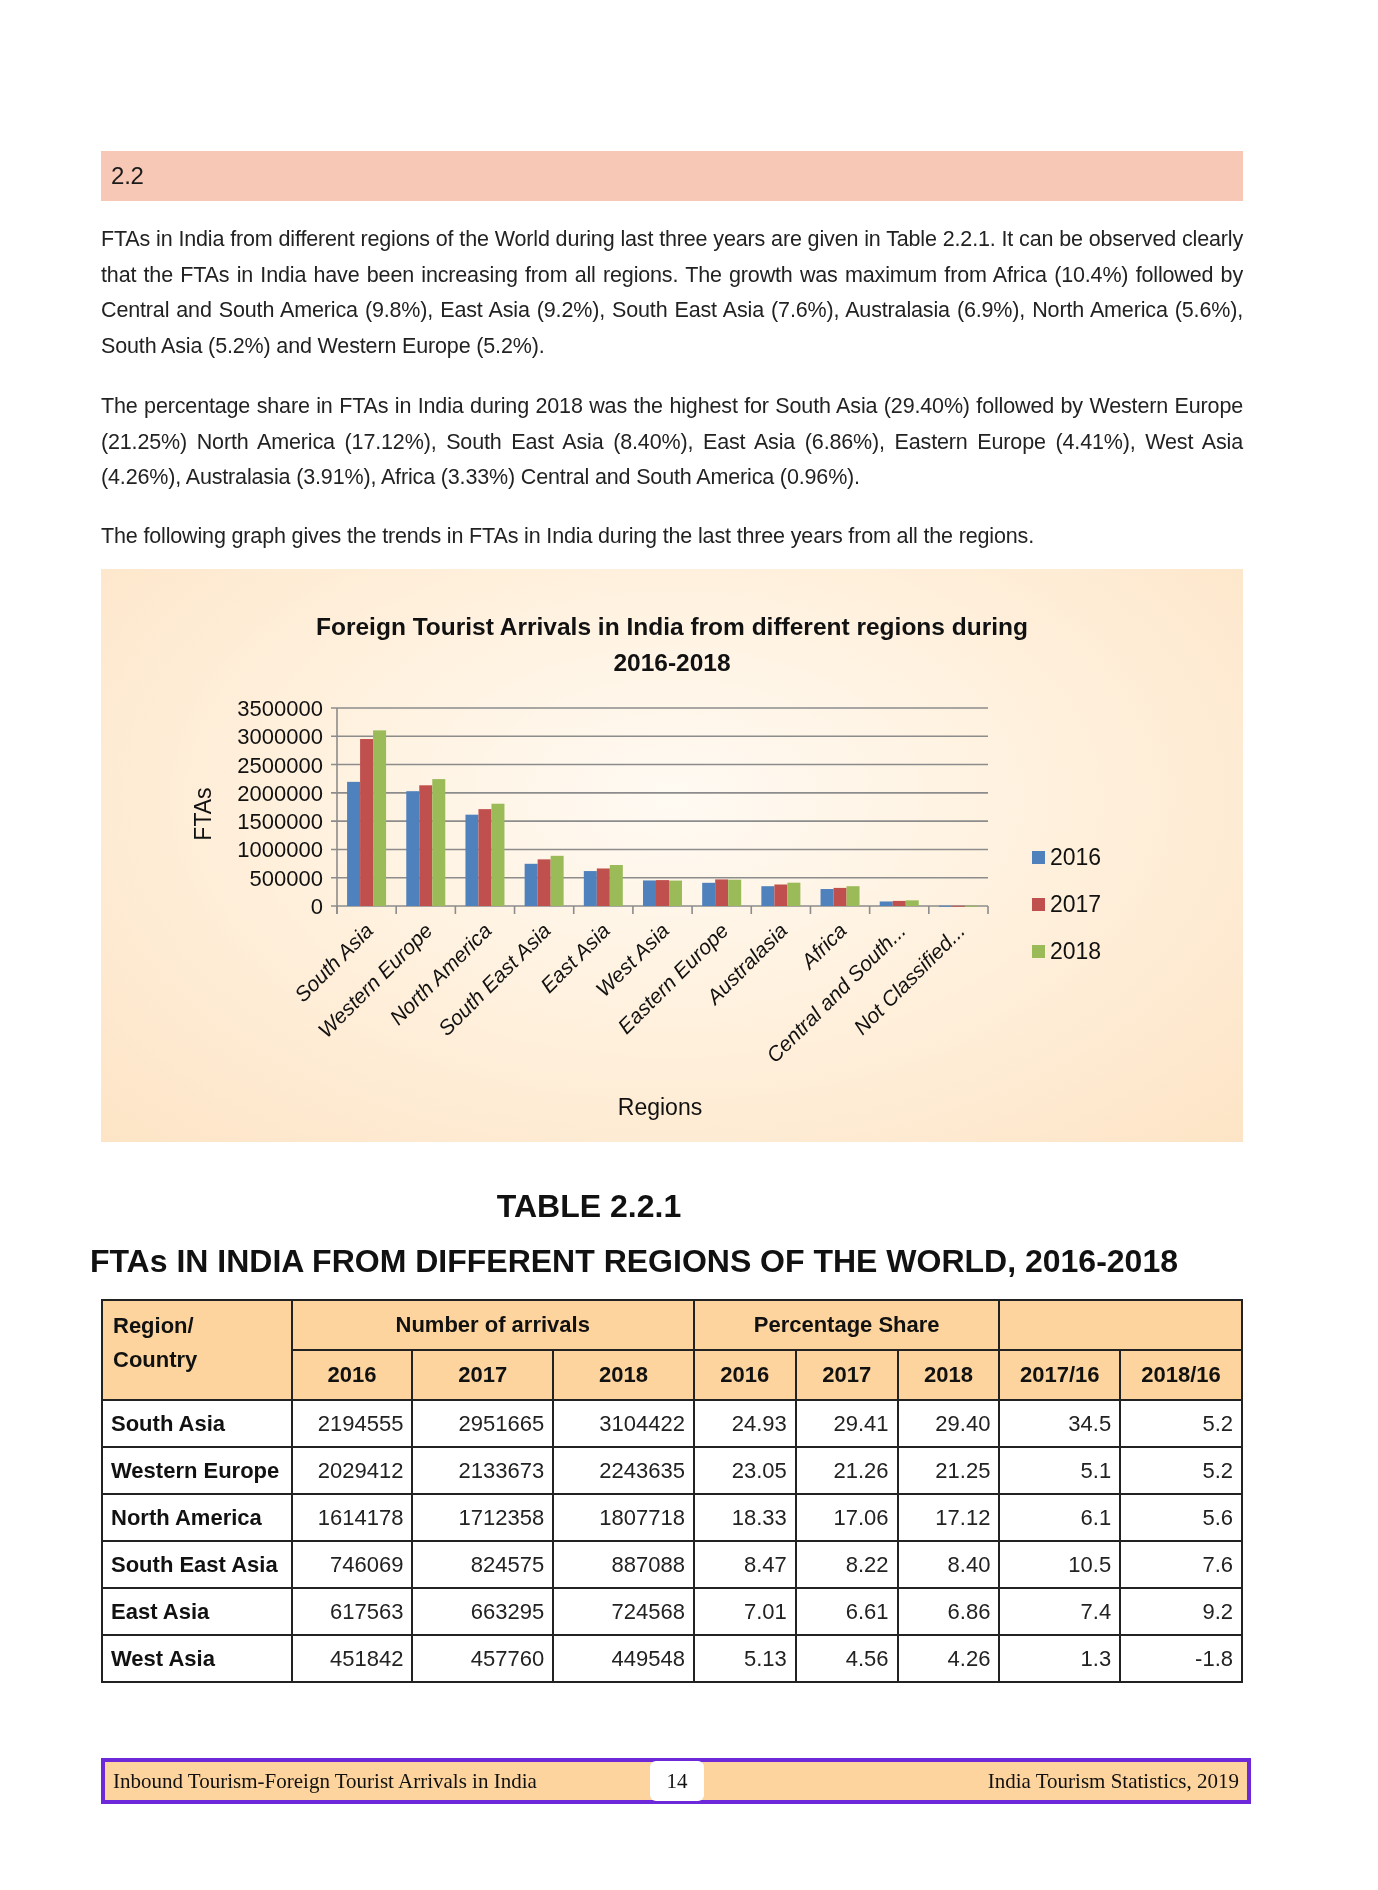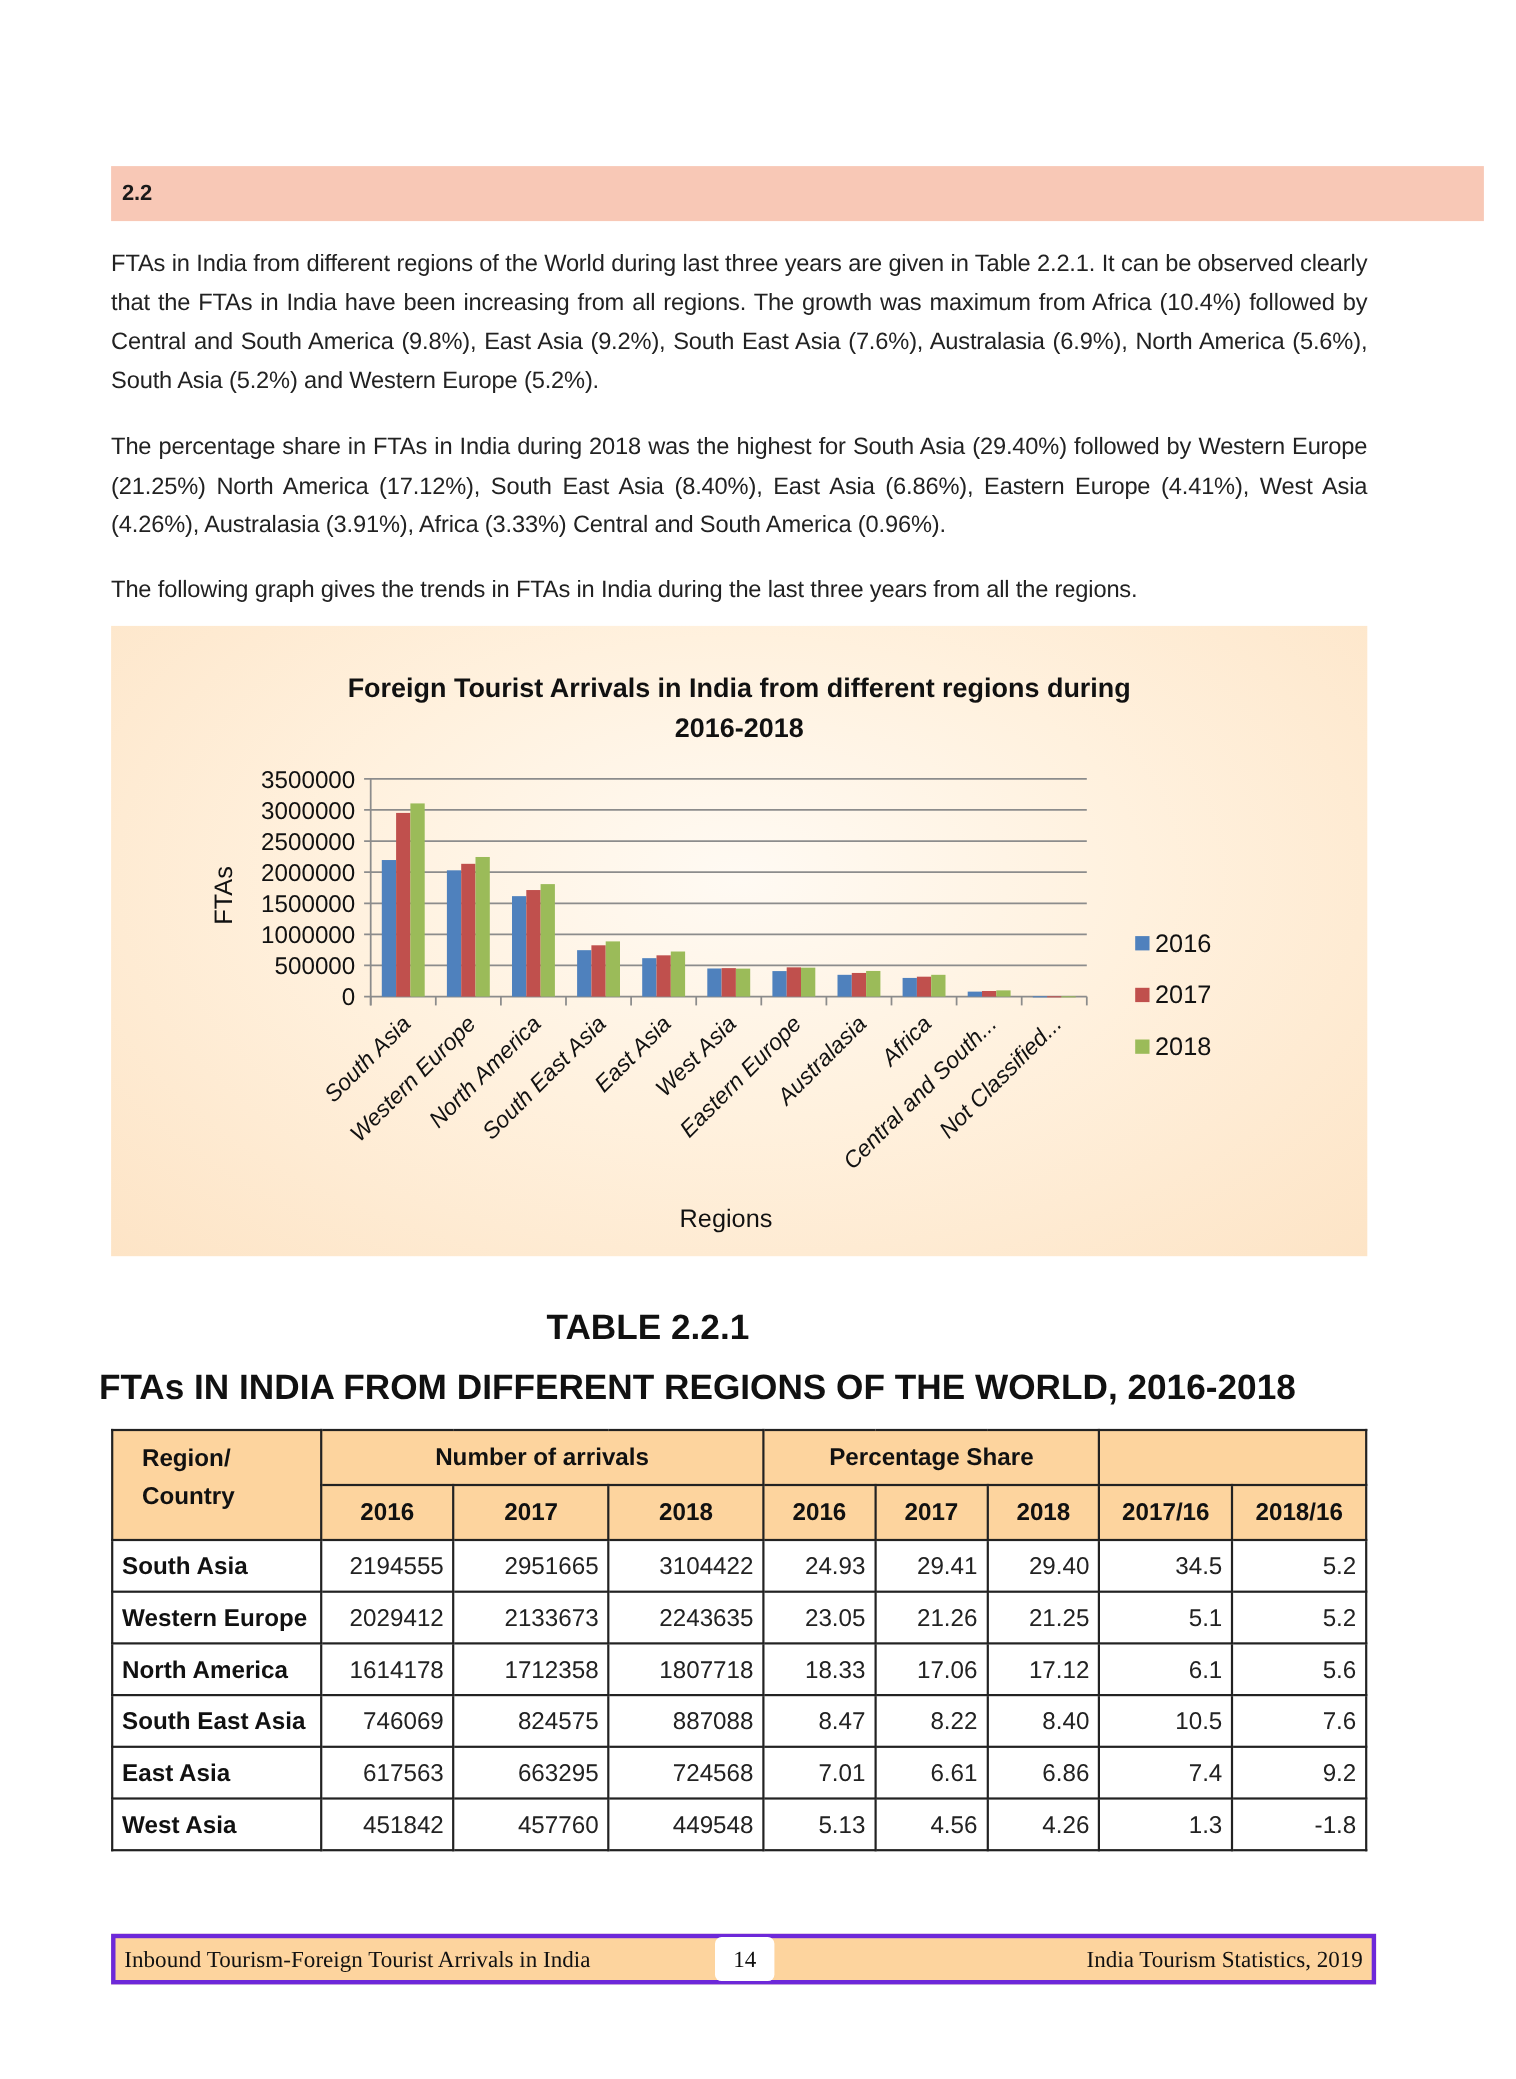--- a/index.html
+++ b/index.html
@@ -1,35 +1,35 @@
 <!DOCTYPE html>
 <html><head>
 <meta charset="utf-8">
 <style>
   html,body{margin:0;padding:0;background:#ffffff;}
   body{width:1378px;height:1890px;position:relative;overflow:hidden;font-family:"Liberation Sans","DejaVu Sans",sans-serif;color:#1a1a1a;}
-  .section-bar{position:absolute;left:101px;top:151px;width:1248px;height:50px;background:#f8c8b6;display:flex;align-items:center;font-weight:bold;font-size:20px;letter-spacing:-0.2px;}
+  .section-bar{position:absolute;left:101px;top:151px;width:1142px;height:50px;background:#f8c8b6;display:flex;align-items:center;font-weight:normal;font-size:24px;letter-spacing:-0.2px;}
   .section-bar .num{position:absolute;left:10px;}
   .section-bar .ttl{position:absolute;left:120px;}
   .para{position:absolute;left:101px;width:1142px;font-size:21.5px;line-height:35.5px;text-align:justify;text-align-last:left;color:#222;letter-spacing:-0.15px;}
   #p1{top:222px;}
   #p2{top:389px;}
   #p3{top:519px;}
   .chart-box{position:absolute;left:101px;top:569px;width:1142px;height:573px;background:radial-gradient(ellipse at 50% 40%, #fffaf3 0%, #fff1de 45%, #fde4c6 100%);}
   .chart-title{position:absolute;left:0;width:100%;top:40px;text-align:center;font-weight:bold;font-size:24.5px;line-height:36px;color:#111;}
   .chart-svg{position:absolute;left:0;top:0;}
   .table-title{position:absolute;left:0;width:1178px;text-align:center;font-weight:bold;font-size:32px;color:#111;}
   #tt1{top:1188px;}
   #tt2{top:1243px;text-align:right;}
   table.data{position:absolute;left:101px;top:1299px;width:1142px;border-collapse:collapse;font-size:22px;}
   table.data th, table.data td{border:2px solid #222;}
   table.data th{background:#fdd49e;font-weight:bold;color:#111;height:46px;}
   table.data td{height:45px;padding:0 8px;text-align:right;color:#222;}
   table.data td.rname{text-align:left;font-weight:bold;color:#111;}
-  th.regionhead{text-align:left;vertical-align:top;padding:8px 10px 0 26px;line-height:34px;}
+  th.regionhead{text-align:left;vertical-align:top;padding:8px 10px 0 10px;line-height:34px;}
   .footer{position:absolute;left:101px;top:1758px;width:1142px;height:38px;background:#fdd49e;border:4px solid #6d28d9;font-family:"Liberation Serif","DejaVu Serif",serif;font-size:21px;color:#111;}
   .footer .left{position:absolute;left:8px;top:7px;}
   .footer .page{position:absolute;left:545px;top:-1px;width:54px;height:40px;background:#fff;border-radius:6px;text-align:center;line-height:40px;}
   .footer .right{position:absolute;right:8px;top:7px;}
 </style>
 </head>
 <body>
 
 <div class="section-bar">
   <span class="num">2.2</span>

